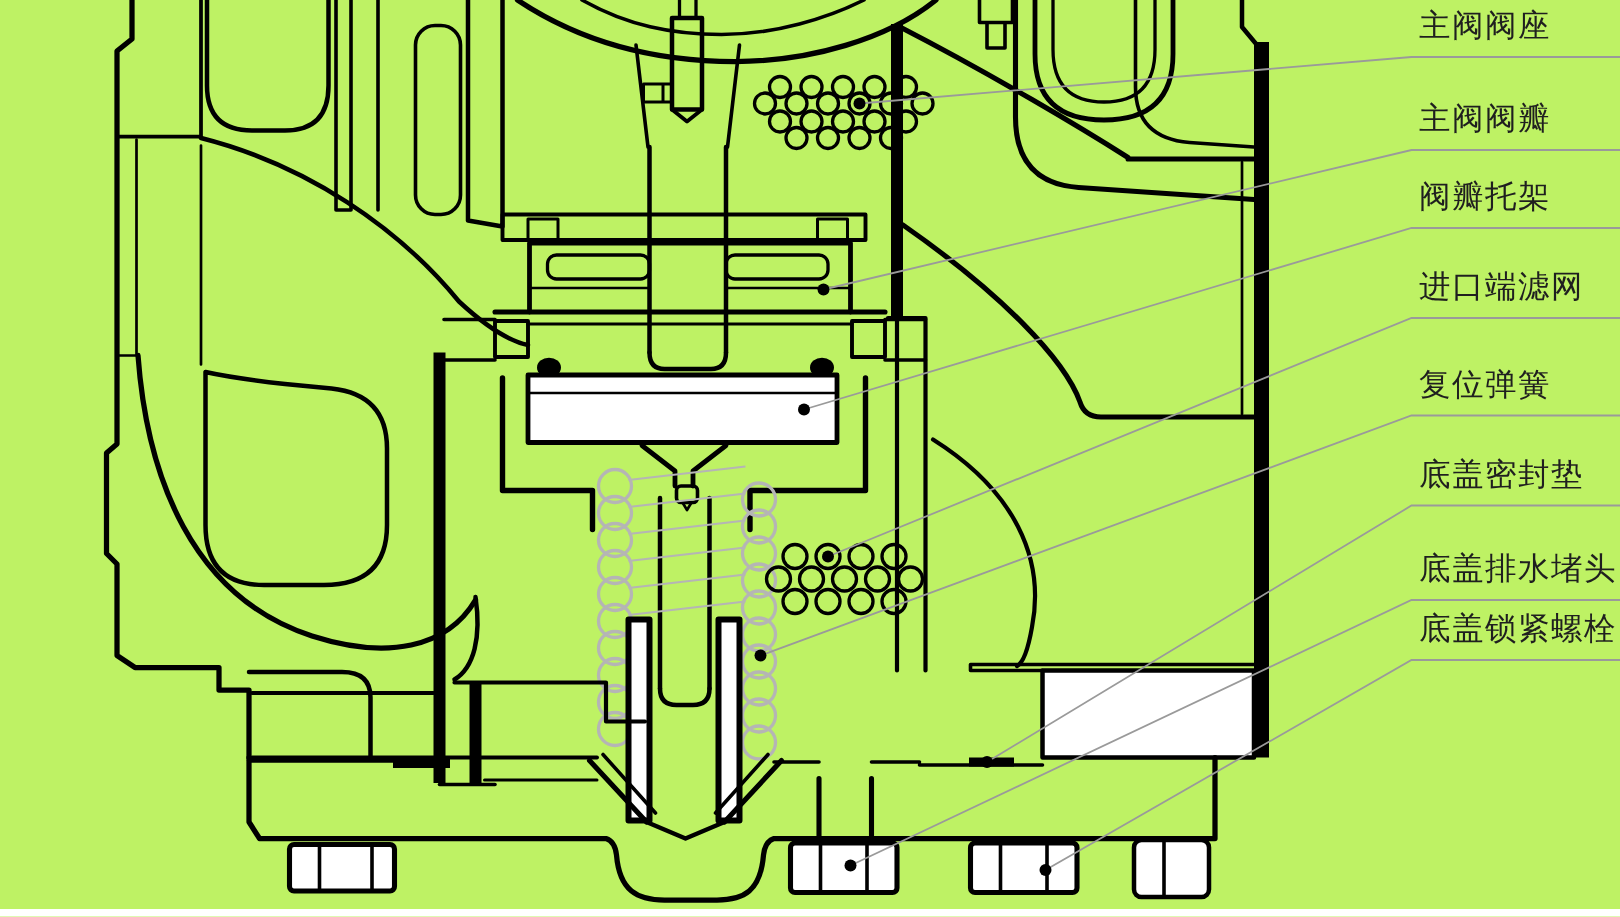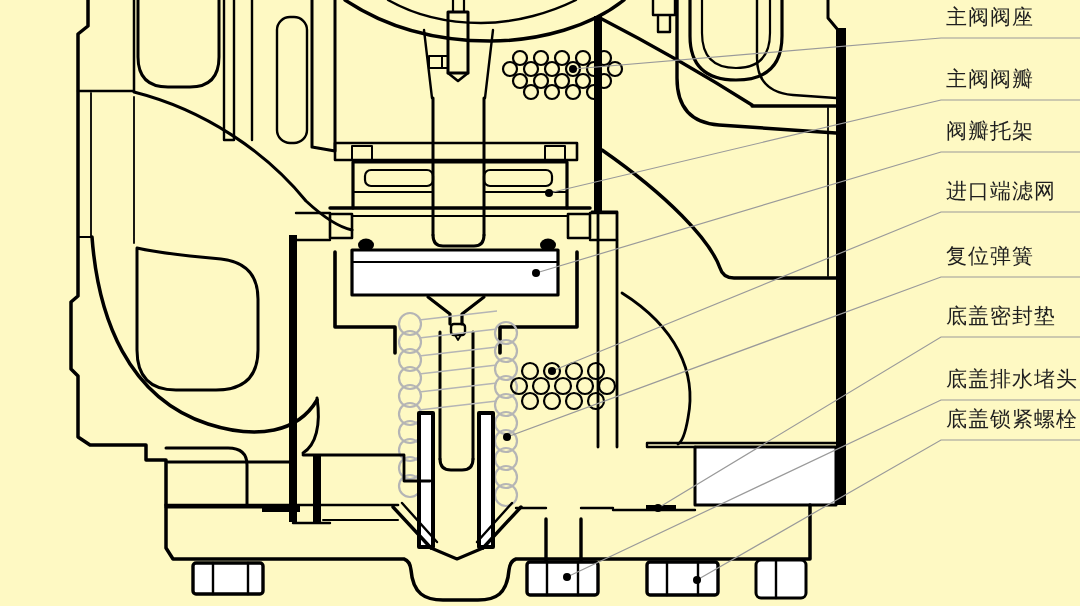--- a/index.html
+++ b/index.html
@@ -1,16 +1,16 @@
 <!DOCTYPE html>
 <html><head>
 <meta charset="utf-8">
 <style>
   html,body{margin:0;padding:0;background:#ffffff;}
-  #stage{position:relative;width:1080px;height:606px;background:#fef9c3;overflow:hidden;
+  #stage{position:relative;width:1080px;height:606px;background:#bef264;overflow:hidden;
          font-family:"DejaVu Sans","Liberation Sans",sans-serif;}
   svg{position:absolute;left:0;top:0;}
   .ln{stroke:#000;fill:none;stroke-linecap:round;stroke-linejoin:round;}
   .fillb{fill:#000;stroke:none;}
   .wfill{fill:#fff;}
   .spring{stroke:#b5b5b5;fill:none;}
   .leader{stroke:#9a9a9a;stroke-width:1.2;fill:none;}
   .callout-dot{fill:#000;stroke:none;}
   text.part-label{fill:#1f1f1f;font-size:21px;letter-spacing:1px;
                   font-family:"DejaVu Sans","Liberation Sans",sans-serif;}

